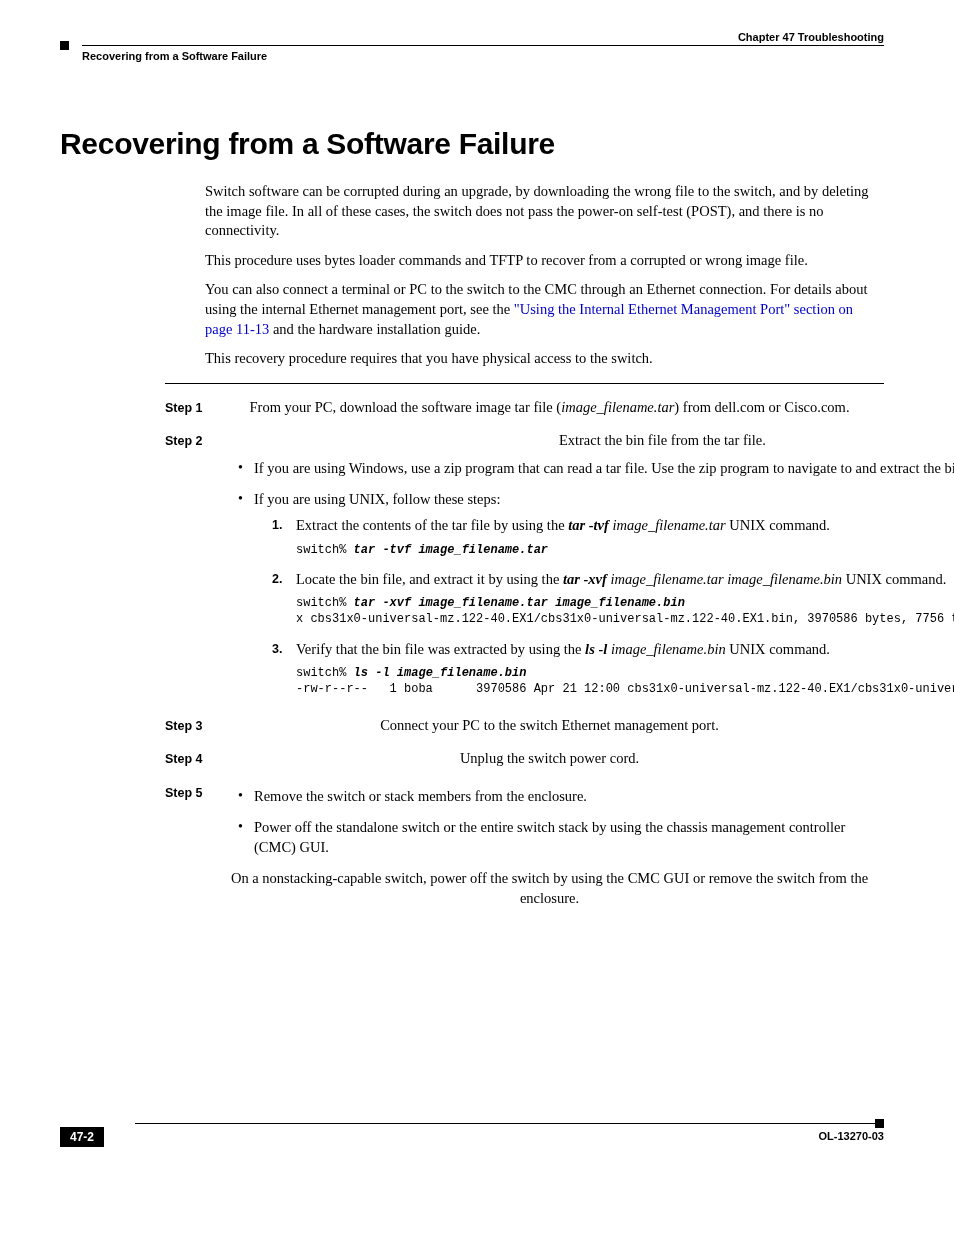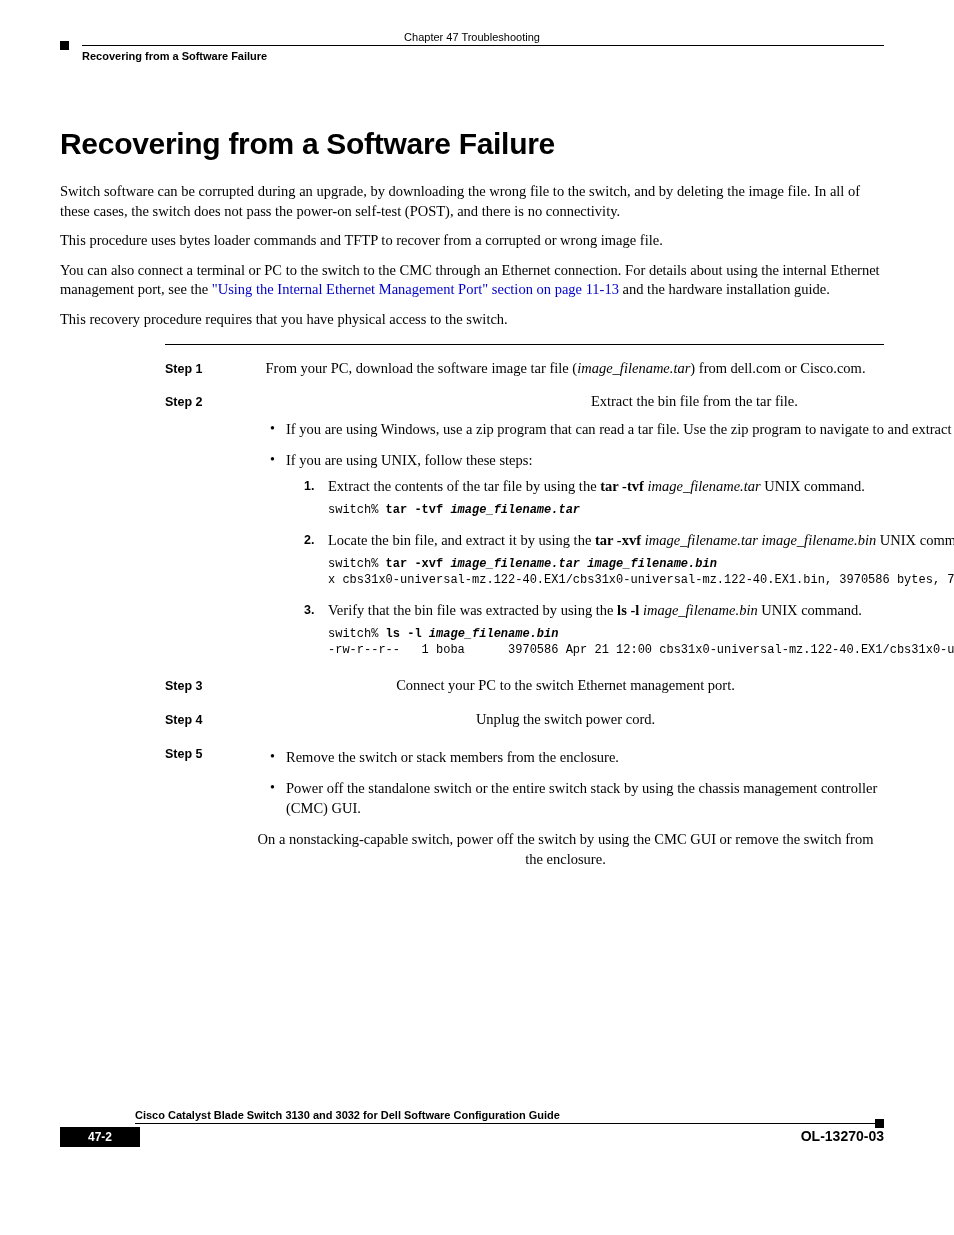--- a/index.html
+++ b/index.html
@@ -30,51 +30,51 @@
     position: absolute;
     left: -22px;
     top: -5px;
     width: 9px;
     height: 9px;
     background: #000;
   }
   .chapter-label {
     font-family: Arial, Helvetica, sans-serif;
     font-size: 11px;
-    font-weight: normal;
-    text-align: center;
+    font-weight: bold;
+    text-align: right;
   }
   .section-label {
     font-family: Arial, Helvetica, sans-serif;
     font-size: 11px;
     font-weight: bold;
     text-align: left;
     margin-left: 22px;
     margin-top: 2px;
   }
   h1 {
     font-family: Arial, Helvetica, sans-serif;
     font-weight: bold;
     font-size: 30px;
     margin-top: 60px;
     margin-bottom: 18px;
     letter-spacing: -0.3px;
   }
   .content {
+    margin-left: 145px;
   }
   .content p { margin: 0 0 10px 0; }
   .link { color: #0000cc; text-decoration: none; }
   .rule {
     border-top: 1.5px solid #000;
     margin: 14px 0 14px 105px;
   }
   .step-row {
     display: flex;
     margin-bottom: 6px;
-    gap: 32px;
   }
   .step-label {
     flex: 0 0 50px;
     font-family: Arial, Helvetica, sans-serif;
     font-weight: bold;
     font-size: 12.5px;
     margin-left: 105px;
     padding-top: 2px;
   }
   .step-body {
@@ -119,21 +119,21 @@
     font-weight: bold;
     font-size: 12.5px;
   }
   .cmd {
     font-family: "Courier New", Courier, monospace;
     font-size: 12px;
     white-space: pre;
     margin: 6px 0 4px 0;
     line-height: 1.35;
   }
-  .b { font-weight: bold; }
+  .b { font-weight: bold; font-style: italic; }
   .i { font-style: italic; }
   .footer {
     position: absolute;
     bottom: 28px;
     left: 60px;
     right: 70px;
   }
   .footer-line {
     border-top: 1px solid #000;
     margin-left: 75px;
@@ -162,26 +162,26 @@
     justify-content: space-between;
     align-items: center;
     margin-top: 3px;
   }
   .page-num {
     background: #000;
     color: #fff;
     font-family: Arial, Helvetica, sans-serif;
     font-weight: bold;
     font-size: 12px;
-    padding: 2px 28px;
+    padding: 2px 10px;
   }
   .doc-id {
     font-family: Arial, Helvetica, sans-serif;
     font-weight: bold;
-    font-size: 14px;
+    font-size: 11px;
   }
 </style>
 </head>
 <body>
 
 <div class="page">
 
   <div>
     <div class="chapter-label">Chapter 47    Troubleshooting</div>
     <div class="header-line"></div>
@@ -256,21 +256,20 @@
     <div class="step-body">
       <ul class="bullets">
         <li>Remove the switch or stack members from the enclosure.</li>
         <li>Power off the standalone switch or the entire switch stack by using the chassis management controller (CMC) GUI.</li>
       </ul>
       <p>On a nonstacking-capable switch, power off the switch by using the CMC GUI or remove the switch from the enclosure.</p>
     </div>
   </div>
 
   <div class="footer">
-    <div class="footer-title">Cisco Catalyst Blade Switch 3130 and 3032 for Dell Software Configuration Guide</div>
     <div class="footer-line"></div>
     <div class="footer-row">
       <span class="page-num">47-2</span>
       <span class="doc-id">OL-13270-03</span>
     </div>
   </div>
 
 </div>
 
 </body></html>

